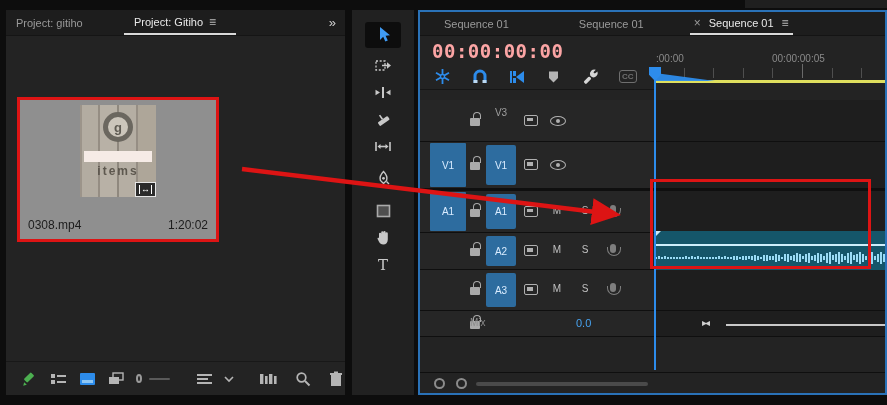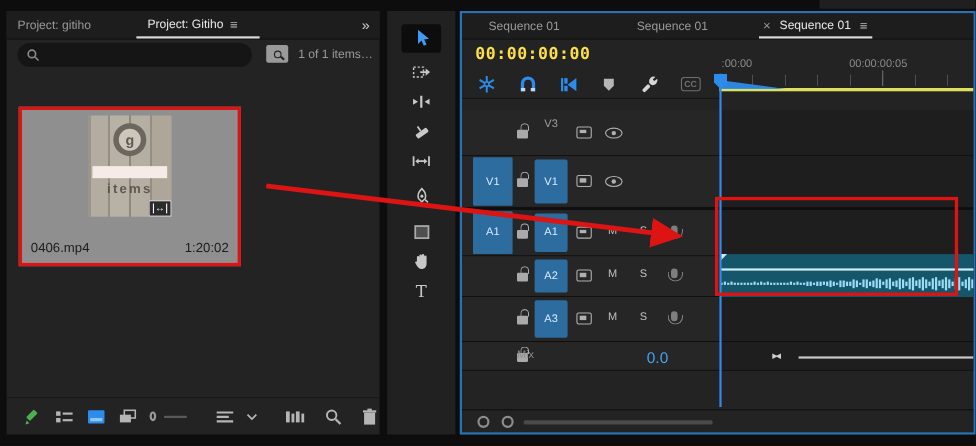--- a/index.html
+++ b/index.html
@@ -77,22 +77,22 @@
                     background:#232323; overflow:hidden; }
   .tl-tabs { display:flex; align-items:center; height:24px; background:#1d1d1d;
              border-bottom:1px solid #141414; color:#9a9a9a; }
   .tl-tab { white-space:nowrap; }
   .tl-tab.s1 { margin-left:24px; }
   .tl-tab.s2 { margin-left:70px; }
   .tl-tab-active { margin-left:46px; display:flex; align-items:center; gap:8px; height:100%;
                    color:#e9e9e9; border-bottom:2px solid #d9d9d9; padding:0 4px; }
   .tl-close { color:#9a9a9a; font-size:12px; }
   .tl-body { position:absolute; left:0; top:25px; right:0; bottom:0; }
-  .tl-timecode { position:absolute; left:12px; top:3px; color:#fde047; font-weight:bold;
-                 font-family:"DejaVu Sans Mono", monospace; font-size:15px; letter-spacing:.5px; }
+  .tl-timecode { position:absolute; left:12px; top:3px; color:#fca5a5; font-weight:bold;
+                 font-family:"DejaVu Sans Mono", monospace; font-size:19px; letter-spacing:.5px; }
   .tl-toolbar { position:absolute; left:0; top:27px; width:234px; height:26px; display:flex;
                 align-items:center; gap:20px; padding-left:14px; border-bottom:1px solid #161616; }
   .tli { width:17px; height:17px; display:flex; align-items:center; justify-content:center; }
   .cc-badge { border:1.5px solid #6f6f6f; color:#6f6f6f; border-radius:3px; font-size:8px;
               font-weight:bold; padding:1px 2px; }
 
   
   .ruler-label { position:absolute; color:#8a8a8a; font-size:10px; top:16px; }
   .ruler-ticks { position:absolute; left:234px; right:0; top:31px; height:10px;
                  background:repeating-linear-gradient(90deg,#4f4f4f 0 1px,transparent 1px 29.6px); }
@@ -127,21 +127,21 @@
          border:1.6px solid #b0b0b0; border-radius:50%; }
   .eye:after { content:""; position:absolute; left:4.5px; top:2px; width:4px; height:4px;
          background:#b0b0b0; border-radius:50%; }
   .ms { position:absolute; top:50%; margin-top:-7px; width:14px; text-align:center; color:#c0c0c0; font-size:10px; }
   .ms.m { left:130px; } .ms.s { left:158px; }
   .mic { position:absolute; left:190px; top:50%; margin-top:-7px; width:6px; height:9px;
          background:#7e7e7e; border-radius:3px; }
   .mic:before { content:""; position:absolute; left:-3px; top:3px; width:12px; height:8px;
          border:1.4px solid #7e7e7e; border-top:none; border-radius:0 0 7px 7px; }
   .mix-label { position:absolute; left:50px; top:50%; margin-top:-7px; color:#8a8a8a; font-size:10px; }
-  .mix-level { position:absolute; left:168px; top:50%; margin-top:-7px; color:#47a2ef; font-size:14px; }
+  .mix-level { position:absolute; left:156px; top:50%; margin-top:-7px; color:#47a2ef; font-size:11px; }
   .fit-glyph { position:absolute; left:282px; top:50%; margin-top:-7px; color:#d0d0d0; font-size:10px;
                letter-spacing:-2px; z-index:8; }
   .mix-line { position:absolute; left:306px; right:0; top:50%; height:2px; background:#c9c9c9; z-index:8; }
 
   
   .clip { position:absolute; left:235px; right:-2px; background:#15566a; z-index:5; }
   .clip:before { content:""; position:absolute; left:0; top:0; border-style:solid;
                  border-width:6px 6px 0 0; border-color:#cfe9f5 transparent transparent transparent; }
   .clip-v { top:145px; height:44px; }
   .clip-a { top:194px; height:39px; }
@@ -183,46 +183,33 @@
         <span>Project: gitiho</span>
       </div>
       <div class="pp-tab t2 active">
         <span>Project: Gitiho</span>
         <span class="menu-glyph">≡</span>
       </div>
       <span class="overflow-glyph">»</span>
     </div>
 
 
-    <div class="pp-searchrow">
-      <div class="search-box">
-        <svg width="12" height="12" viewBox="0 0 12 12">
-          <circle cx="5" cy="5" r="3.4" fill="none" stroke="#8a8a8a" stroke-width="1.5"></circle>
-          <line x1="7.6" y1="7.6" x2="11" y2="11" stroke="#8a8a8a" stroke-width="1.5"></line>
-        </svg>
-        <input type="text" placeholder="" style="">
-      </div>
-      <div class="searchbin">
-          <i></i>
-        </div>
-      <span class="items-count">1 of 1 items…</span>
-    </div>
 
     <div class="pp-item">
       <div class="thumb">
         <div class="logo-ring">
           <span>g</span>
         </div>
         <div class="white-strip"></div>
         <div class="logo-word">items</div>
         <div class="thumb-badge">
           <span>↔</span>
         </div>
       </div>
-      <span class="name">0406.mp4</span>
+      <span class="name">0308.mp4</span>
       <span class="dur">1:20:02</span>
     </div>
 
     <div class="pp-bottom">
       <span class="pbt">
         <svg width="16" height="16" viewBox="0 0 16 16">
             <rect x="5.5" y="1.5" width="5" height="10" rx="1" fill="#4caf50" transform="rotate(45 8 6.5)"></rect>
             <path d="M3.2 11.2 L5.8 13.8 L2.2 14.8 Z" fill="#4caf50"></path>
           </svg>
       </span>

